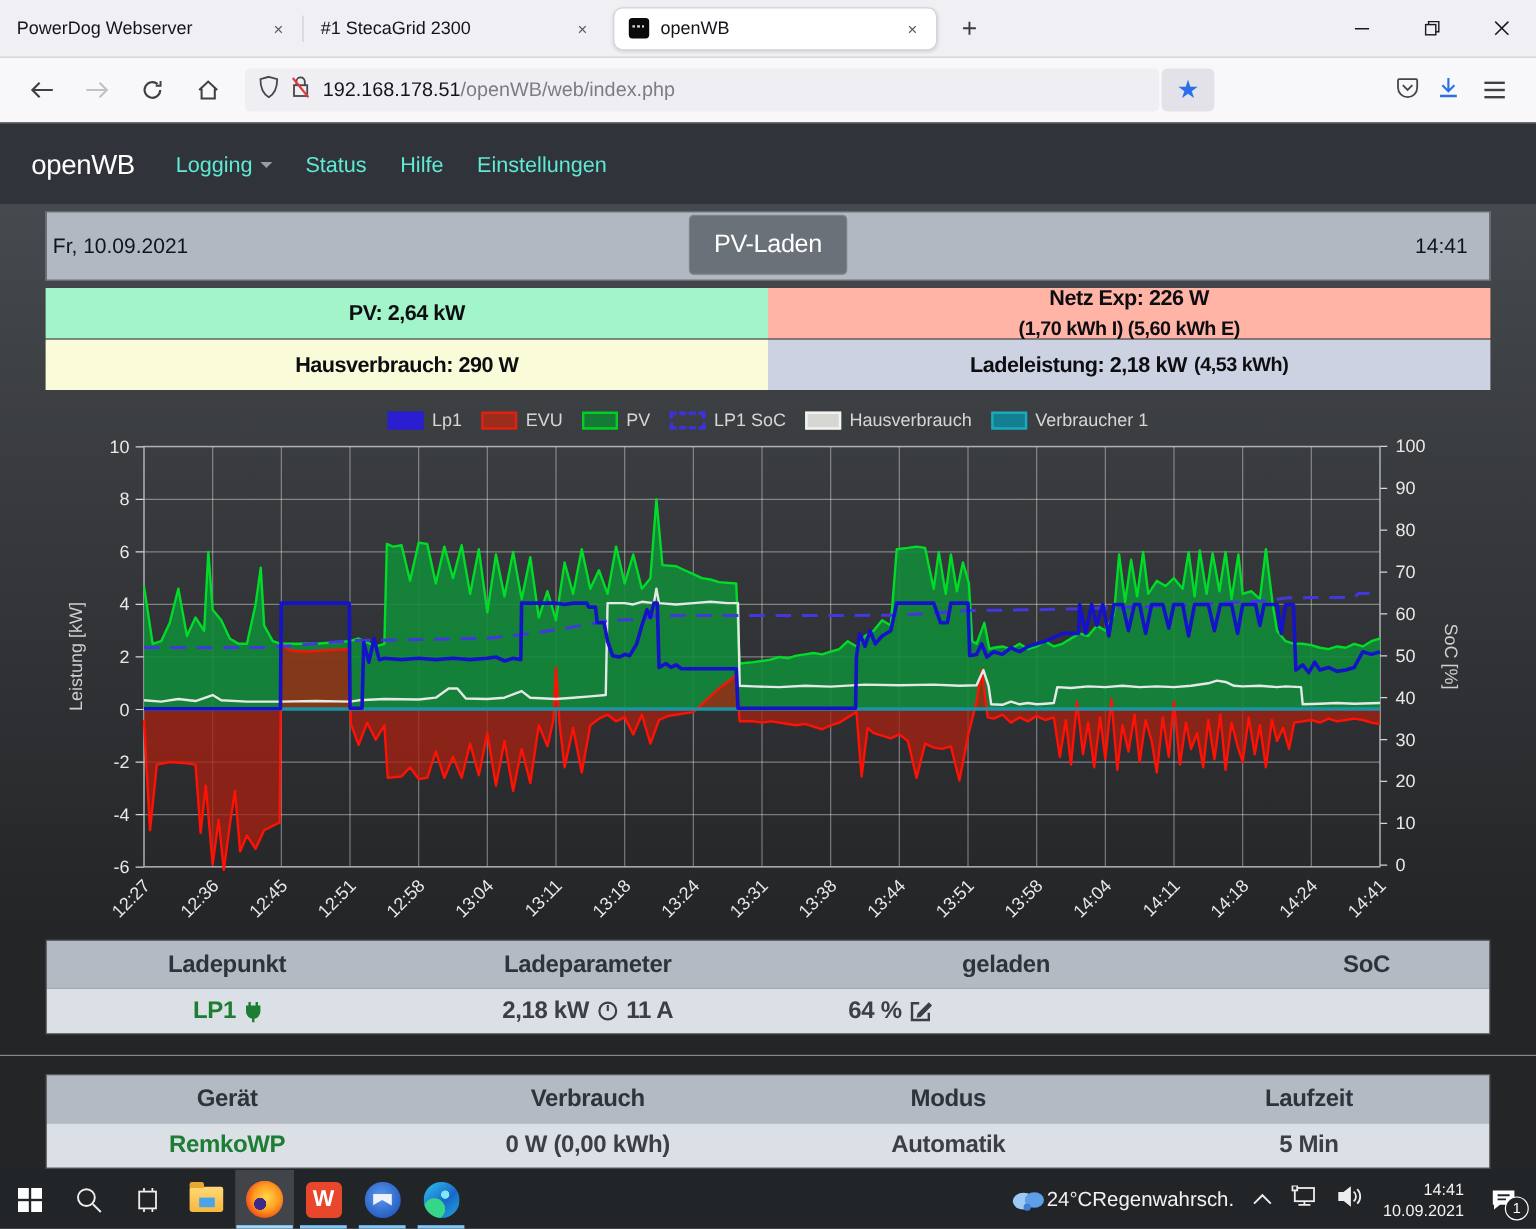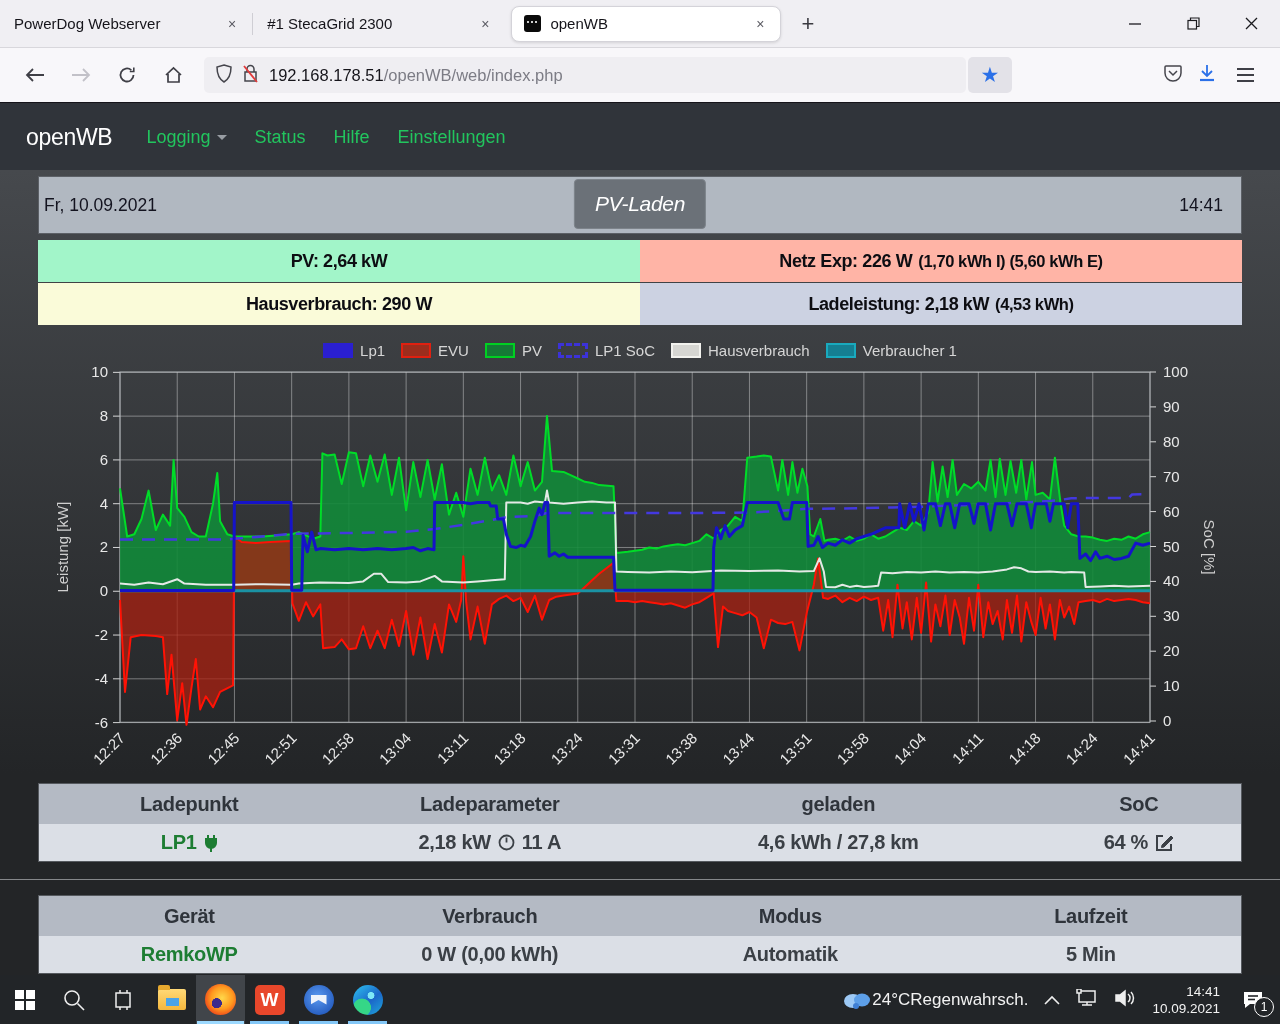--- a/index.html
+++ b/index.html
@@ -36,34 +36,34 @@
     display:flex; align-items:center; justify-content:center; }
   .star { color:#2b70e8; font-size:21px; }
   .tb-right { margin-left:auto; display:flex; align-items:center; gap:14px; padding-right:8px; }
   .hamburger { display:flex; flex-direction:column; gap:4px; padding:6px; }
   .hamburger i { display:block; width:17px; height:2px; background:#3f3f46; }
 
   
   .appnav { position:absolute; top:104px; left:0; width:1280px; height:66px;
     background:#30343a; display:flex; align-items:center; padding:0 26px; }
   .brand { color:#fff; font-size:23px; letter-spacing:-.3px; margin-right:34px; }
-  .appnav a { color:#22c55e; font-size:18px; margin-right:28px; text-decoration:none; }
+  .appnav a { color:#5eead4; font-size:18px; margin-right:28px; text-decoration:none; }
   .caret { display:inline-block; margin-left:6px; width:0; height:0;
     border-left:5px solid transparent; border-right:5px solid transparent; border-top:5px solid #989da3; vertical-align:middle; }
 
   .content { position:absolute; top:170px; left:0; width:1280px; height:805px;
     background:linear-gradient(#46494d, #232527 75%); }
 
   .datebar { margin:6px 38px 6px; height:58px; background:#b1b8c1; border:1px solid #5c6066;
     display:flex; align-items:center; position:relative; color:#13131f; font-size:17.5px; }
   .datebar .dleft { padding-left:5px; }
   .datebar .dright { margin-left:auto; padding-right:18px; }
   .modebtn { position:absolute; left:50%; transform:translateX(-50%); top:2px;
     background:#6b7178; color:#fff; font-size:21px; padding:12px 20px; border:1px solid #7d838a;
-    border-radius:4px; letter-spacing:-.3px;font-style:italic; }
+    border-radius:4px; letter-spacing:-.3px; }
 
   .tiles { margin:0 38px; font-weight:bold; letter-spacing:-.4px; }
   .trow2 { display:flex; height:42px; margin-bottom:1px; }
   .tile { flex:1; display:flex; align-items:center; justify-content:center; gap:6px; color:#0d0d12; }
   .tile .main { font-size:18px; }
   .tile .sub { font-size:16.5px; }
 
   .chartwrap { position:relative; margin:5px 38px 0; height:447px; }
   .legend { position:absolute; top:12px; left:0; width:100%; display:flex;
     justify-content:center; gap:16px; z-index:2; align-items:center; }
@@ -238,21 +238,21 @@
       <span class="dleft">Fr, 10.09.2021</span>
       <button class="modebtn">PV-Laden</button>
       <span class="dright">14:41</span>
     </div>
 
     <div class="tiles">
       <div class="trow2">
         <div class="tile" id="tile-pv" style="background: rgb(162, 245, 201);">
           <span class="main">PV: 2,64 kW</span>
         </div>
-        <div class="tile" id="tile-netz" style="background: rgb(255, 180, 166);">
+        <div class="tile" id="tile-netz" style="background: rgb(255, 180, 166); flex-direction: column;">
           <span class="main">Netz Exp: 226 W</span>
           <span class="sub">(1,70 kWh I) (5,60 kWh E)</span>
         </div>
       </div>
       <div class="trow2">
         <div class="tile" id="tile-haus" style="background: rgb(250, 251, 217);">
           <span class="main">Hausverbrauch: 290 W</span>
         </div>
         <div class="tile" id="tile-lade" style="background: rgb(204, 210, 226);">
           <span class="main">Ladeleistung: 2,18 kW</span>
@@ -407,21 +407,20 @@
             </svg>
         </div>
         <div class="cell c25">
           <span>2,18 kW</span>
           <svg width="17" height="17" viewBox="0 0 17 17" fill="none" stroke="#3b4046" stroke-width="1.8">
               <circle cx="8.5" cy="8.5" r="7"></circle>
               <path d="M8.5 8.5 V3.5"></path>
             </svg>
           <span>11 A</span>
         </div>
-        <div class="cell c33">4,6 kWh / 27,8 km</div>
         <div class="cell c17">
           <span>64 %</span>
           <svg width="19" height="19" viewBox="0 0 19 19" fill="none" stroke="#3b4046" stroke-width="2">
               <path d="M8 3 H2 V17 H16 V11"></path>
               <path d="M7 12 L16 3 L18 5 L9 14 L6.5 14.5 Z" fill="#3b4046" stroke-width="1"></path>
             </svg>
         </div>
       </div>
     </div>
 

